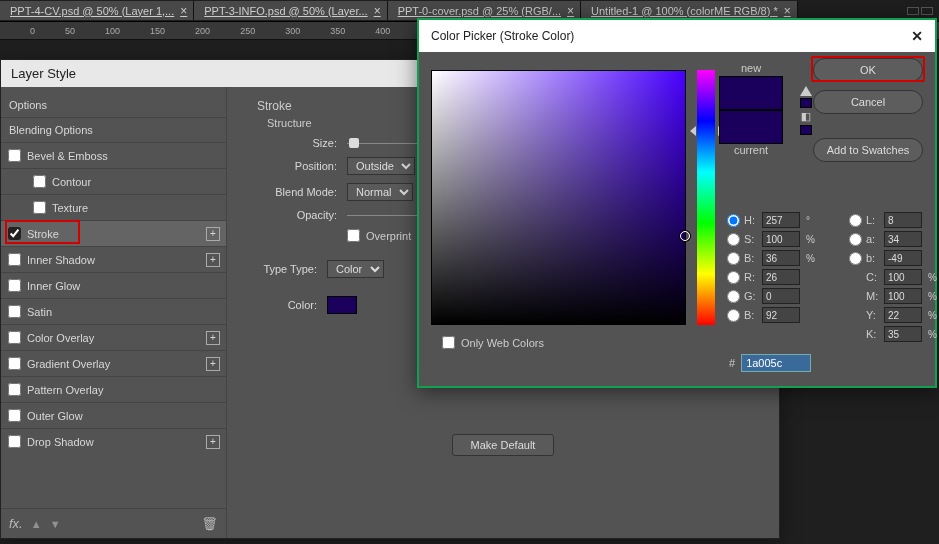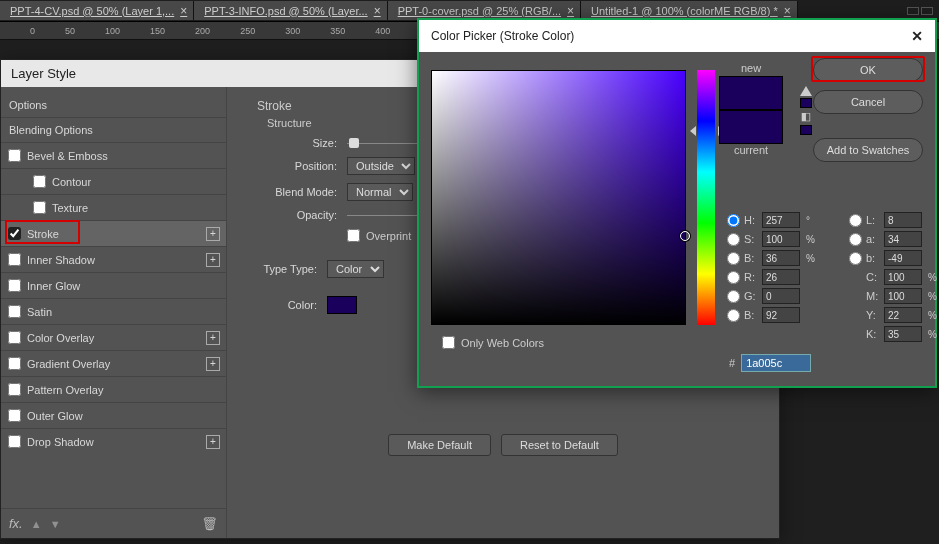--- a/index.html
+++ b/index.html
@@ -250,21 +250,20 @@
           <span class="lbl" style="width:60px">Type Type:</span>
           <select><option>Color</option></select>
         </div>
       <div style="height:10px"></div>
       <div class="row">
           <span class="lbl" style="width:60px">Color:</span>
           <div class="swatch"></div>
         </div>
       <div class="btnrow">
         <div class="btn">Make Default</div>
-        <div class="btn">Reset to Default</div>
       </div>
     </div>
   </div>
 </div>
 
 <div class="picker">
   <div class="picker-title">
     <span>Color Picker (Stroke Color)</span>
     <span class="x">✕</span>
   </div>

